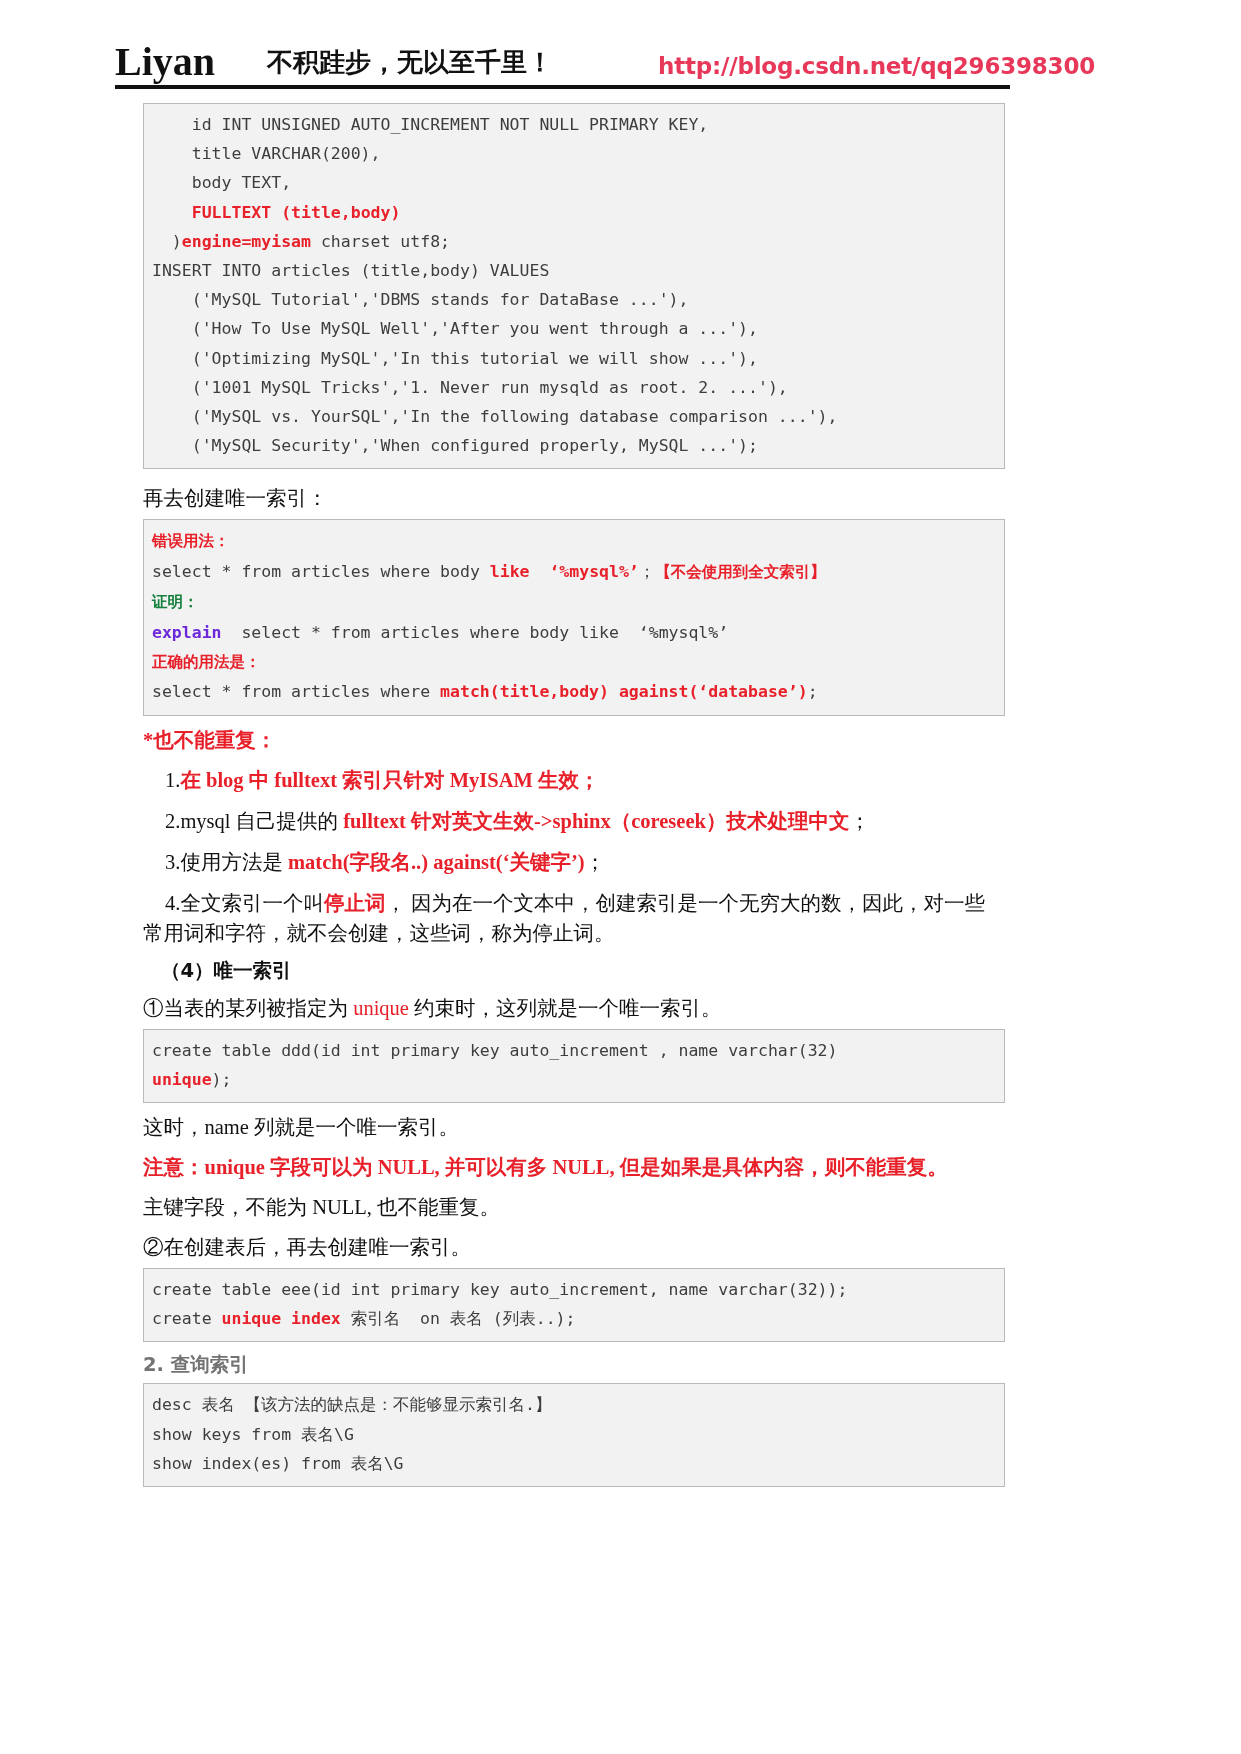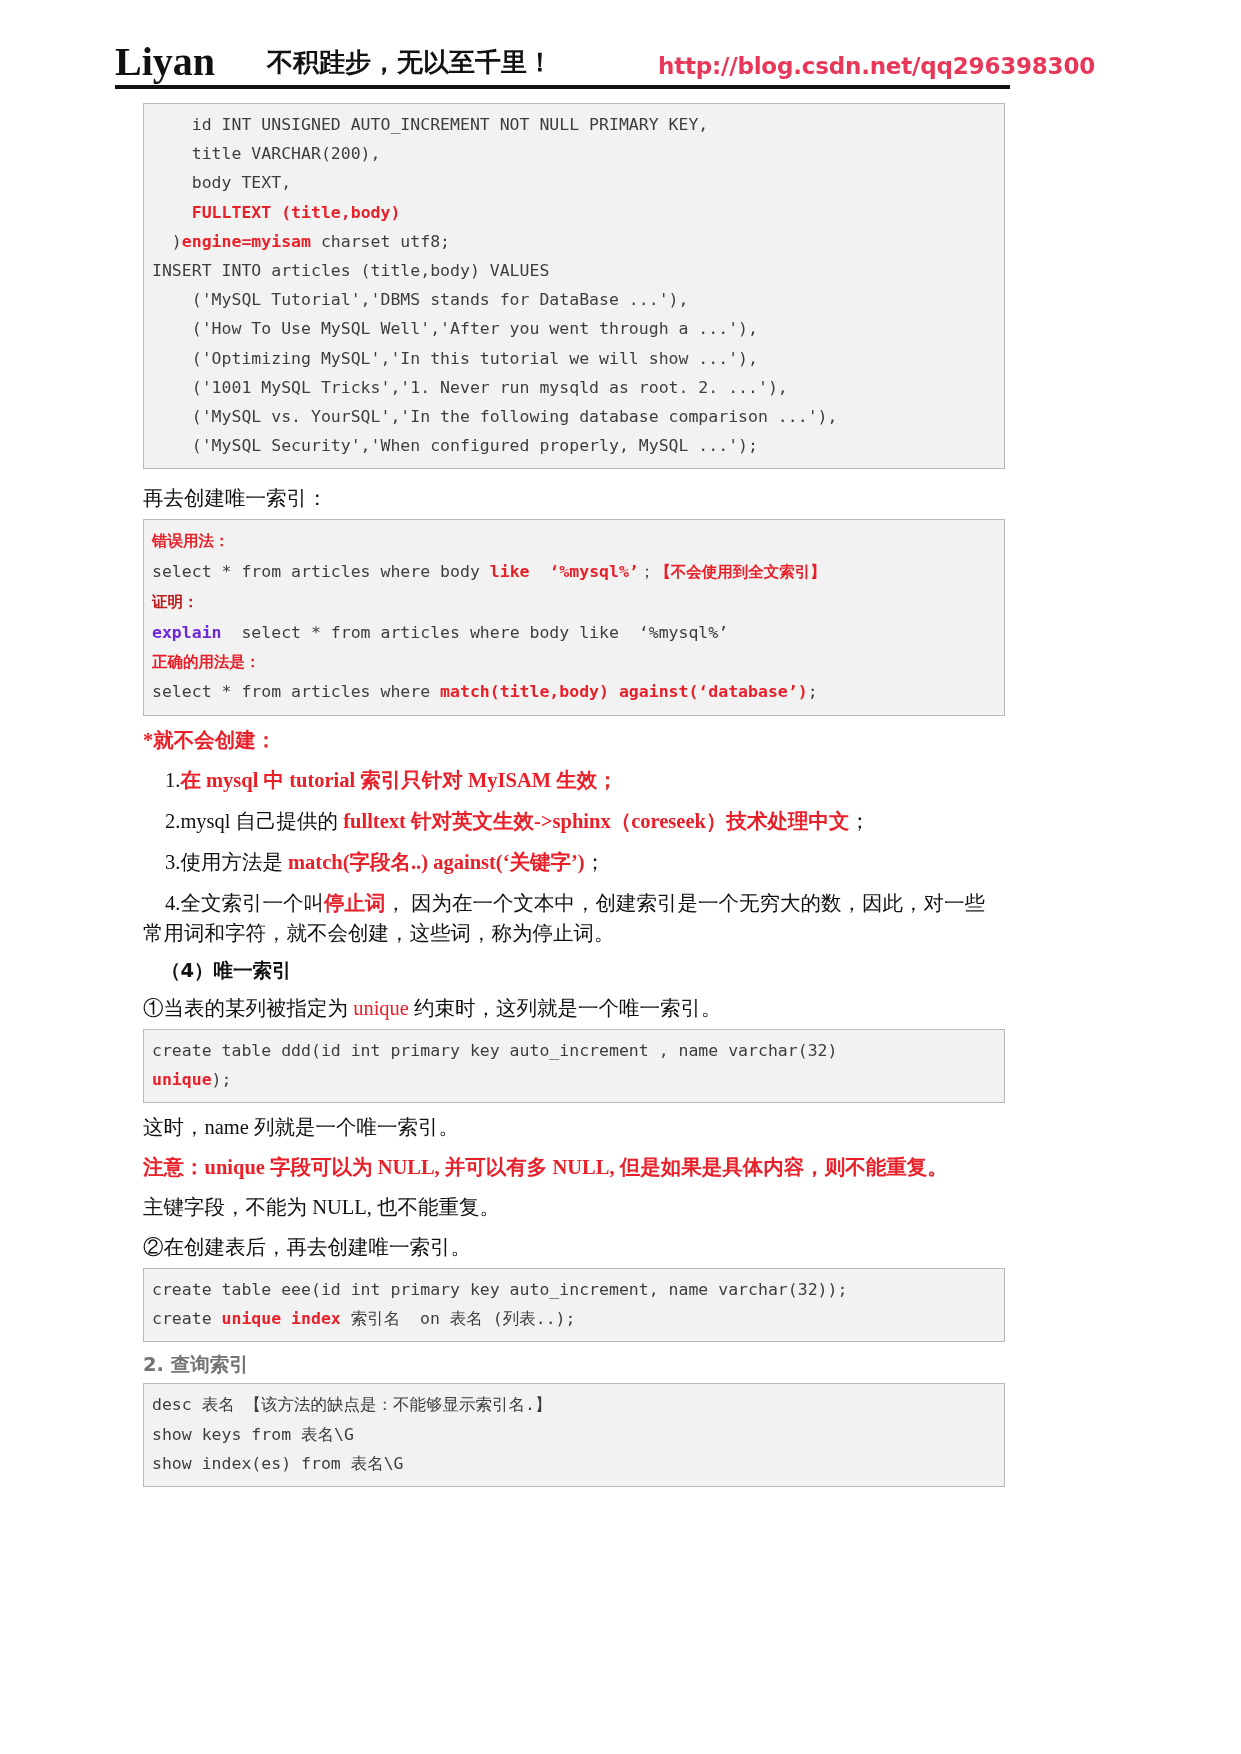--- a/index.html
+++ b/index.html
@@ -99,21 +99,21 @@
   .rd  { color: #e8202a; }
   .rdb { color: #e8202a; font-weight: bold; }
   .blb { color: #6d28d9; font-weight: bold; }
   .serif-red-b {
     color: #e8202a;
     font-weight: bold;
     font-family: "DejaVu Sans", "Liberation Sans", sans-serif;
     font-size: 15.5px;
   }
   .serif-blue-b {
-    color: #b91c1c;
+    color: #15803d;
     font-weight: bold;
     font-family: Liberation Mono, monospace;
     font-size: 15.5px;
   }
 
   
   .para {
     font-family: "Liberation Serif", "DejaVu Serif", serif;
     font-size: 20.5px;
     line-height: 31px;
@@ -177,26 +177,26 @@
     <div class="gap-m"></div>
 
     <p class="para">再去创建唯一索引：</p>
 
     <div class="gap-xs"></div>
 
     <div class="code-box"><div class="code-line"><span class="serif-red-b">错误用法：</span></div><div class="code-line"><span>select * from articles where body </span><span class="rdb">like</span><span>  </span><span class="rdb">‘%mysql%’</span><span>；</span><span class="serif-red-b">【不会使用到全文索引】</span></div><div class="code-line"><span class="serif-blue-b">证明：</span></div><div class="code-line"><span class="blb">explain</span><span>  select * from articles where body like  ‘%mysql%’</span></div><div class="code-line"><span class="serif-red-b">正确的用法是：</span></div><div class="code-line"><span>select * from articles where </span><span class="rdb">match(title,body) against(‘database’)</span><span>;</span></div></div>
 
     <div class="gap-s"></div>
 
-    <p class="para headline-red">*就不会创建：</p>
+    <p class="para headline-red">*也不能重复：</p>
 
     <div class="gap-s"></div>
 
     <div>
-        <p class="note-item" style="text-indent: 22px; margin-bottom: 11px;"><span class="note-num">1.</span><span class="rdb">在 mysql 中 tutorial 索引只针对 MyISAM 生效；</span></p>
+        <p class="note-item" style="text-indent: 22px; margin-bottom: 11px;"><span class="note-num">1.</span><span class="rdb">在 blog 中 fulltext 索引只针对 MyISAM 生效；</span></p>
         <p class="note-item" style="text-indent: 22px; margin-bottom: 11px;"><span class="note-num">2.</span><span>mysql 自己提供的 </span><span class="rdb">fulltext 针对英文生效-&gt;sphinx（coreseek）技术处理中文</span><span>；</span></p>
         <p class="note-item" style="text-indent: 22px; margin-bottom: 11px;"><span class="note-num">3.</span><span>使用方法是 </span><span class="rdb">match(字段名..) against(‘关键字’)</span><span>；</span></p>
         <p class="note-item indent-wrap" style="text-indent: 22px; margin-bottom: 0px;"><span class="note-num">4.</span><span>全文索引一个叫</span><span class="rdb">停止词</span><span>，  因为在一个文本中，创建索引是一个无穷大的数，因此，对一些常用词和字符，就不会创建，这些词，称为停止词。</span></p>
       </div>
 
     <div class="gap-s"></div>
 
     <p class="sec-head">（4）唯一索引</p>
 
     <div class="gap-s"></div>

